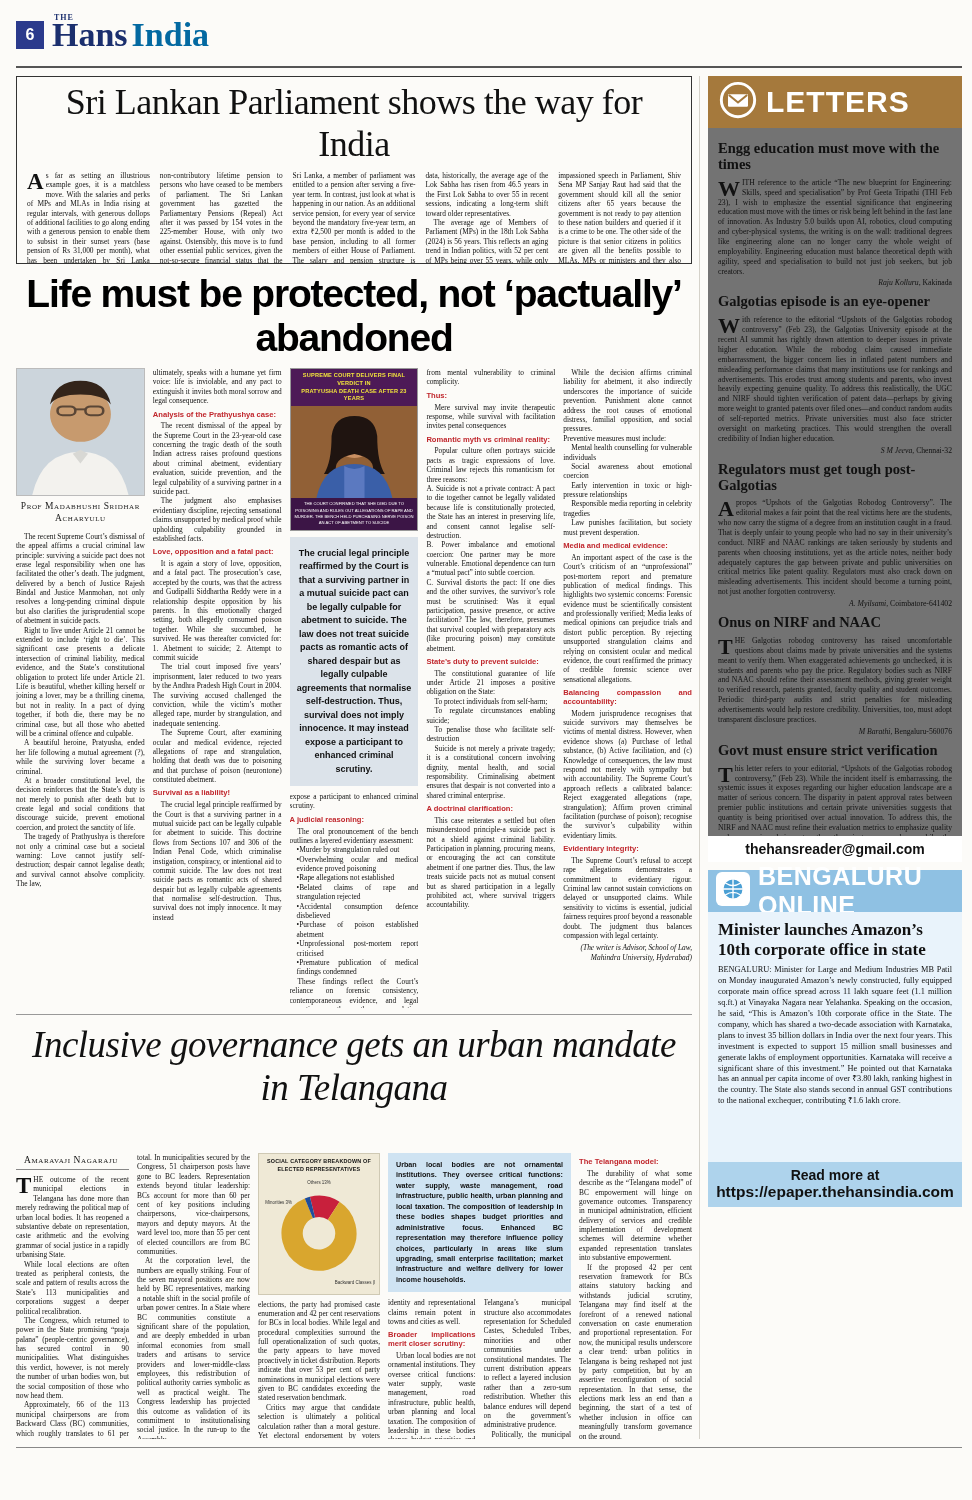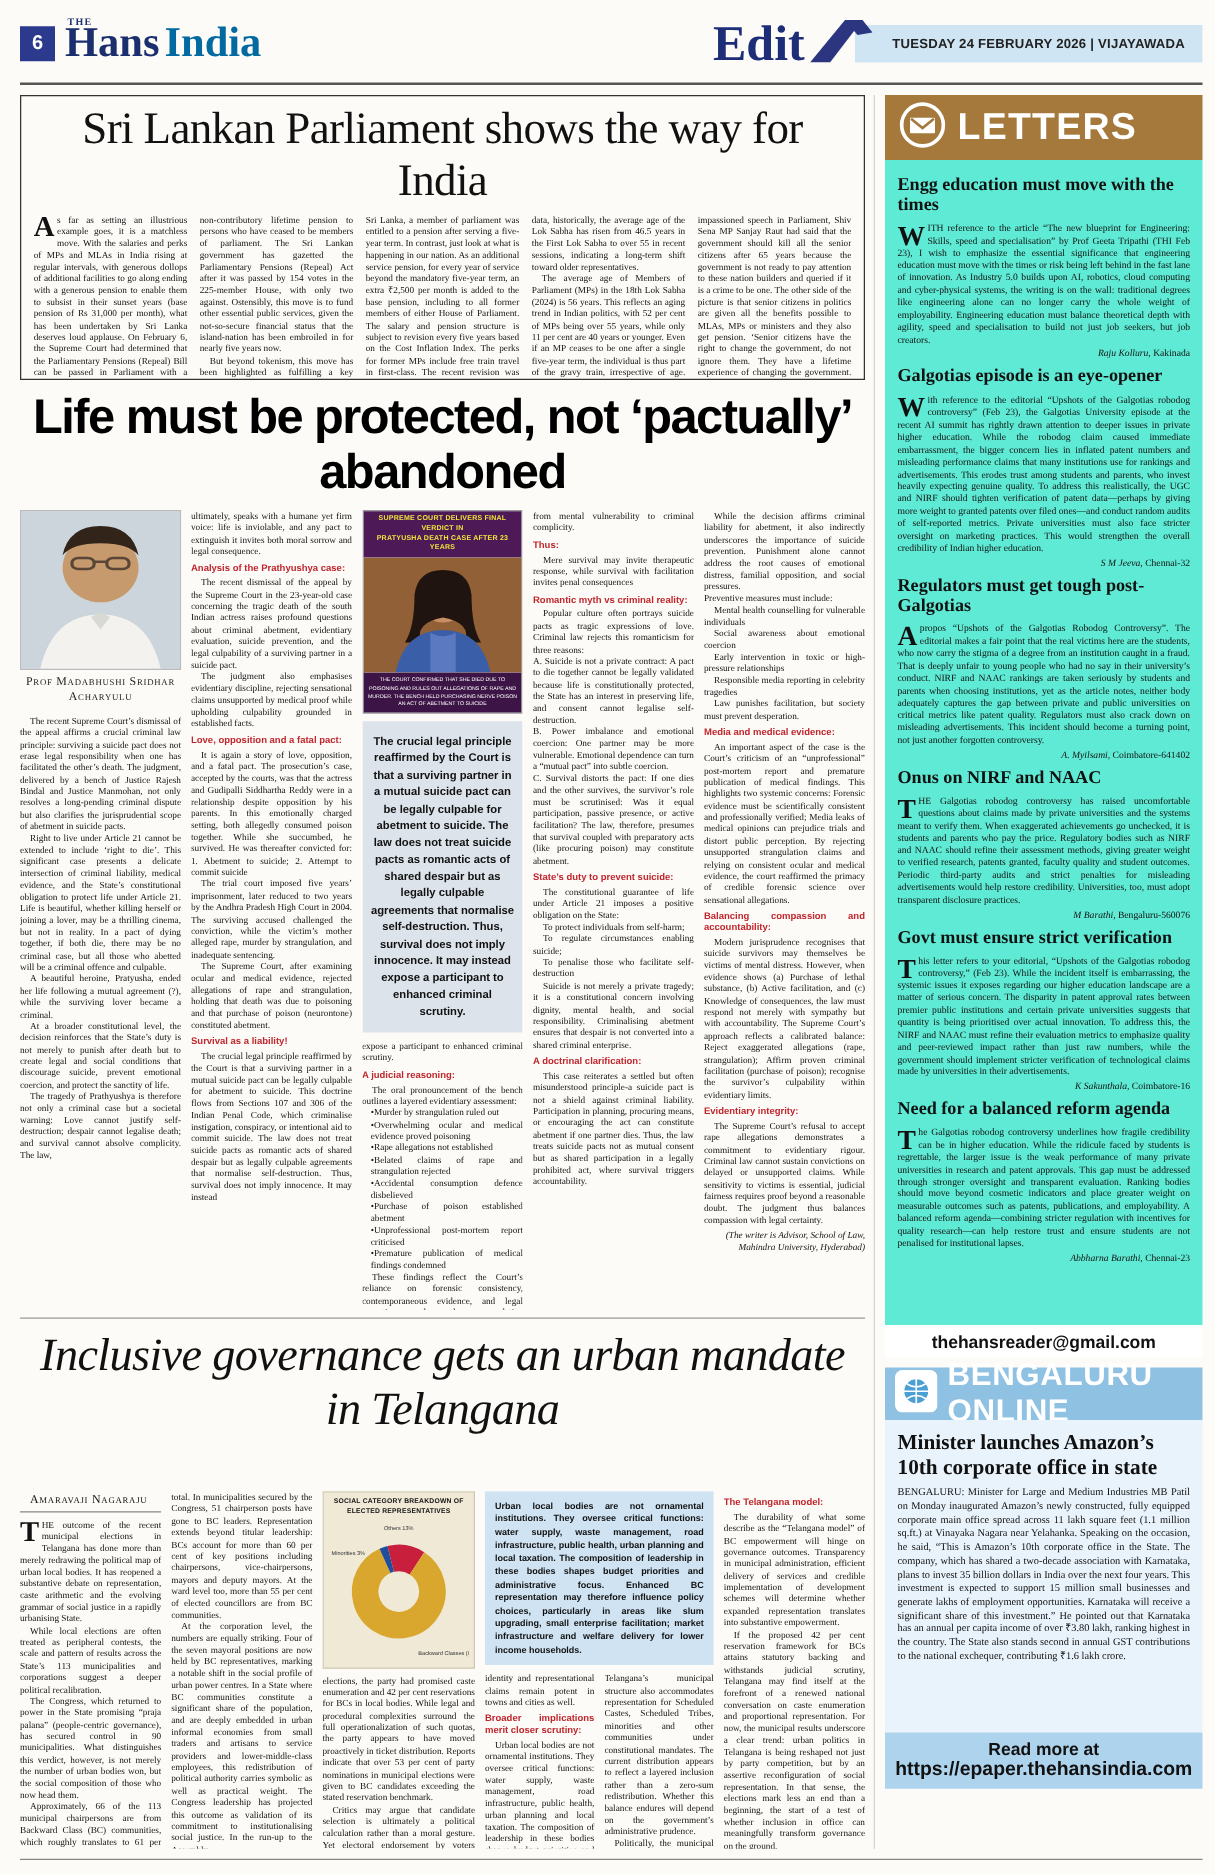--- a/index.html
+++ b/index.html
@@ -19,21 +19,21 @@
   .edit-title{font-family:"Liberation Serif",serif;font-weight:bold;font-size:40px;color:#1e2d78;margin-right:2px;line-height:1;}
   .pen-icon{margin-right:-14px;position:relative;z-index:2;}
   .date-bar{background:#cfe5f4;height:30px;display:flex;align-items:center;padding:0 14px 0 30px;font-family:"Liberation Sans",sans-serif;font-weight:bold;font-size:10.5px;color:#222;letter-spacing:.2px;}
 
   
   .main{display:flex;gap:8px;margin-top:8px;}
   .left-col{flex:1;min-width:0;border-right:1px solid #d5d2ca;padding-right:7px;}
   .right-col{width:254px;flex:none;display:flex;flex-direction:column;}
 
   
-  .a1{border:1px solid #333;padding:4px 10px 6px;height:228px;overflow:hidden;}
+  .a1{border:1px solid #333;padding:4px 10px 6px;height:188px;overflow:hidden;}
   .a1 h1{font-family:"Liberation Serif",serif;font-weight:normal;font-size:36px;text-align:center;letter-spacing:-.5px;margin-bottom:6px;}
   .cols5{column-count:5;column-gap:10px;height:178px;overflow:hidden;}
   .bodytext{font-size:7.4px;line-height:1.27;text-align:justify;}
   .para{text-indent:8px;margin:0;}
   .para.noindent{text-indent:0;}
   .dropcap{text-indent:0;}
   .dropcap::first-letter{float:left;font-size:23px;line-height:.8;padding:2px 2px 0 0;font-weight:bold;}
   .rhead{color:#c0272d;font-family:"Liberation Sans",sans-serif;font-weight:bold;font-size:7.6px;line-height:1.15;margin:5px 0 2px;}
   .bullet{padding-left:7px;text-indent:-7px;}
   .bullet::before{content:"\2022 ";}
@@ -62,21 +62,21 @@
   .byline3{font-variant:small-caps;font-size:9.5px;letter-spacing:.6px;border-bottom:1px solid #888;padding:1px 0 3px 8px;margin-bottom:5px;}
   .chart-fig{background:#efe9d6;border:1px solid #cfc9b4;padding:4px;margin-bottom:5px;}
   .chart-title{font-family:"Liberation Sans",sans-serif;font-weight:bold;font-size:5.4px;text-align:center;line-height:1.4;margin-bottom:2px;letter-spacing:.2px;}
   .hl-box{background:#cfe3f2;padding:7px 8px;font-family:"Liberation Sans",sans-serif;font-weight:bold;font-size:7.2px;line-height:1.45;text-align:justify;margin-bottom:6px;}
   .subcols{display:flex;gap:8px;flex:1;min-height:0;}
   .subcol{flex:1;min-width:0;overflow:hidden;}
 
   
   .letters-head{height:52px;background:#a5793c;display:flex;align-items:center;gap:8px;padding:0 10px;}
   .letters-head .label{color:#fff;font-family:"Liberation Sans",sans-serif;font-weight:bold;font-size:30px;letter-spacing:1px;}
-  .letters-body{background:#5eead4;height:932px;overflow:hidden;padding:6px 10px 4px;}
+  .letters-body{background:#737373;height:708px;overflow:hidden;padding:6px 10px 4px;}
   .letter-title{font-family:"Liberation Serif",serif;font-weight:bold;font-size:14.5px;line-height:1.1;margin:7px 0 5px;}
   .letter-para{font-size:7.7px;line-height:1.28;text-align:justify;}
   .letter-para.dropcap::first-letter{font-size:22px;}
   .letter-sig{font-size:7.7px;text-align:right;margin:2px 0 4px;}
   .letter-sig .nm{font-style:italic;}
   .email-bar{background:#fff;margin:0;padding:5px 0;text-align:center;font-family:"Liberation Sans",sans-serif;font-weight:bold;font-size:14px;}
   .bo-head{margin-top:8px;height:42px;background:#8fc1e3;display:flex;align-items:center;gap:8px;padding:0 8px;}
   .bo-head .label{color:#fff;font-family:"Liberation Sans",sans-serif;font-weight:bold;font-size:25px;letter-spacing:.5px;}
   .bo-body{background:#e9f3fb;padding:8px 10px 6px;height:250px;overflow:hidden;}
   .bo-body h2{font-family:"Liberation Serif",serif;font-weight:bold;font-size:17px;line-height:1.15;margin-bottom:6px;}
@@ -92,30 +92,20 @@
 <body>
 
 <div class="page">
 
   <header class="masthead">
     <div class="mast-left">
       <div class="pagenum-box">6</div>
       <div class="logo">
         <span class="logo-the">THE</span><span class="logo-hans">Hans</span><span class="logo-india">India</span>
       </div>
-    </div>
-    <div class="mast-right">
-      <span class="edit-title">Edit</span>
-      <span class="pen-icon">
-        <svg width="52" height="34" viewBox="0 0 52 34">
-            <polygon points="2,34 30,0 44,0 18,34" fill="#2b3580"></polygon>
-            <polygon points="30,0 44,0 52,10 40,12" fill="#2b3580"></polygon>
-          </svg>
-      </span>
-      <div class="date-bar">TUESDAY 24 FEBRUARY 2026 | VIJAYAWADA</div>
     </div>
   </header>
 
   <div class="main">
     <div class="left-col">
 
       <article class="a1">
         <h1>Sri Lankan Parliament shows the way for India</h1>
         <div class="cols5 bodytext">
             <div class="para dropcap">As far as setting an illustrious example goes, it is a matchless move. With the salaries and perks of MPs and MLAs in India rising at regular intervals, with generous dollops of additional facilities to go along ending with a generous pension to enable them to subsist in their sunset years (base pension of Rs 31,000 per month), what has been undertaken by Sri Lanka deserves loud applause. On February 6, the Supreme Court had determined that the Parliamentary Pensions (Repeal) Bill can be passed in Parliament with a simple majority. Its main aim was to repeal the Parliamentary Pensions Law No 1 of 1977, which had established a non-contributory lifetime pension to persons who have ceased to be members of parliament. The Sri Lankan government has gazetted the Parliamentary Pensions (Repeal) Act after it was passed by 154 votes in the 225-member House, with only two against. Ostensibly, this move is to fund other essential public services, given the not-so-secure financial status that the island-nation has been embroiled in for nearly five years now.</div>

